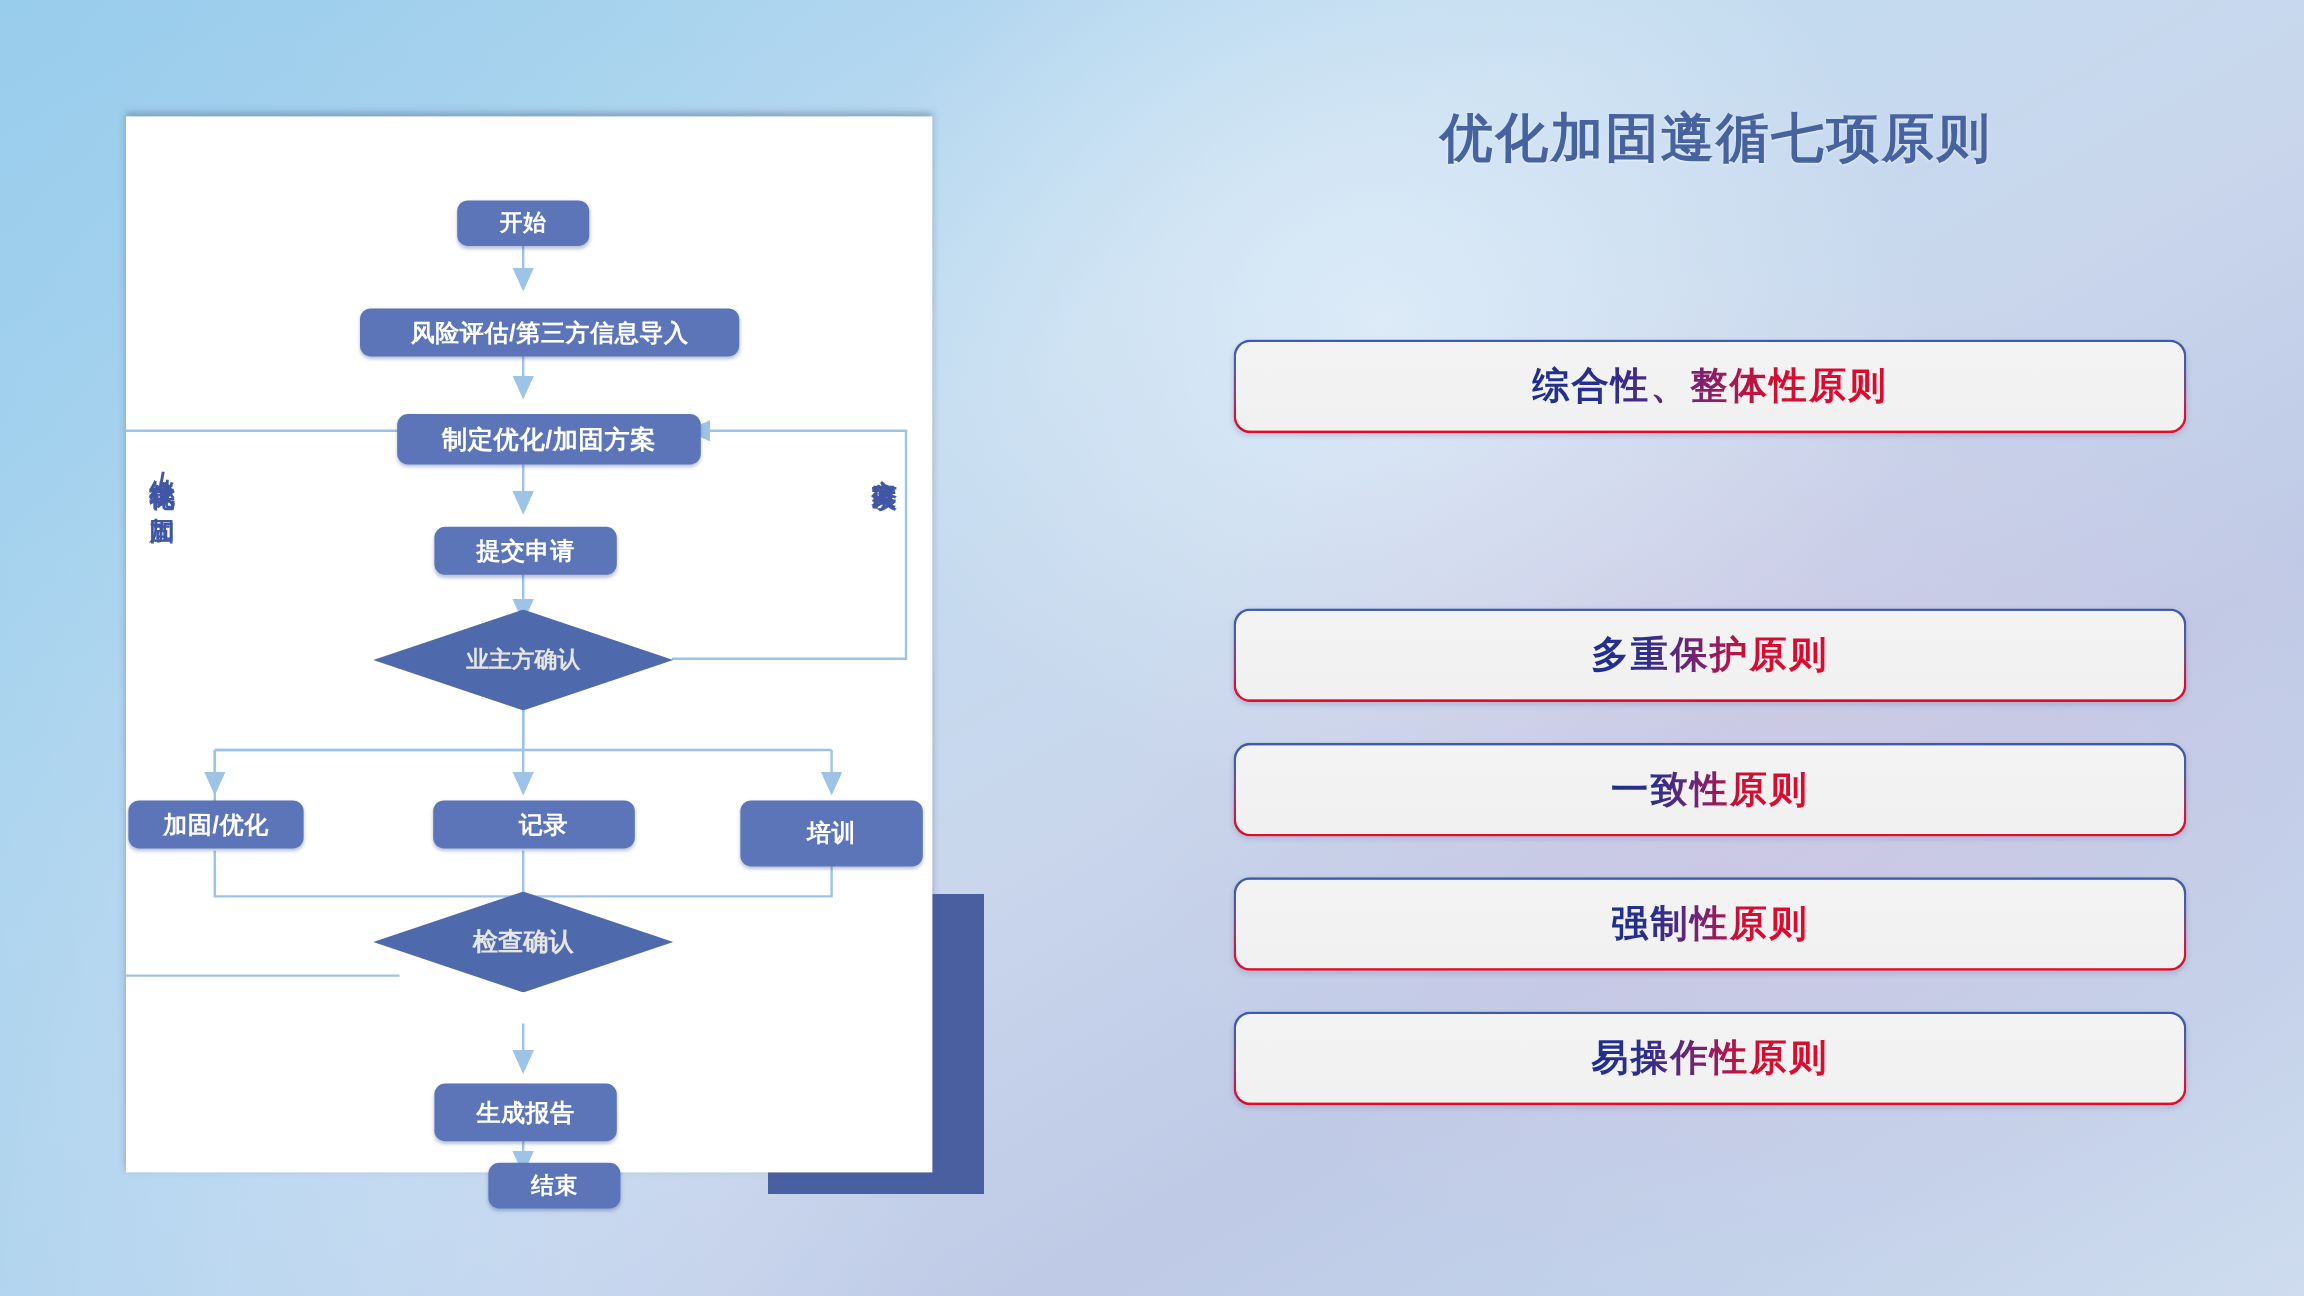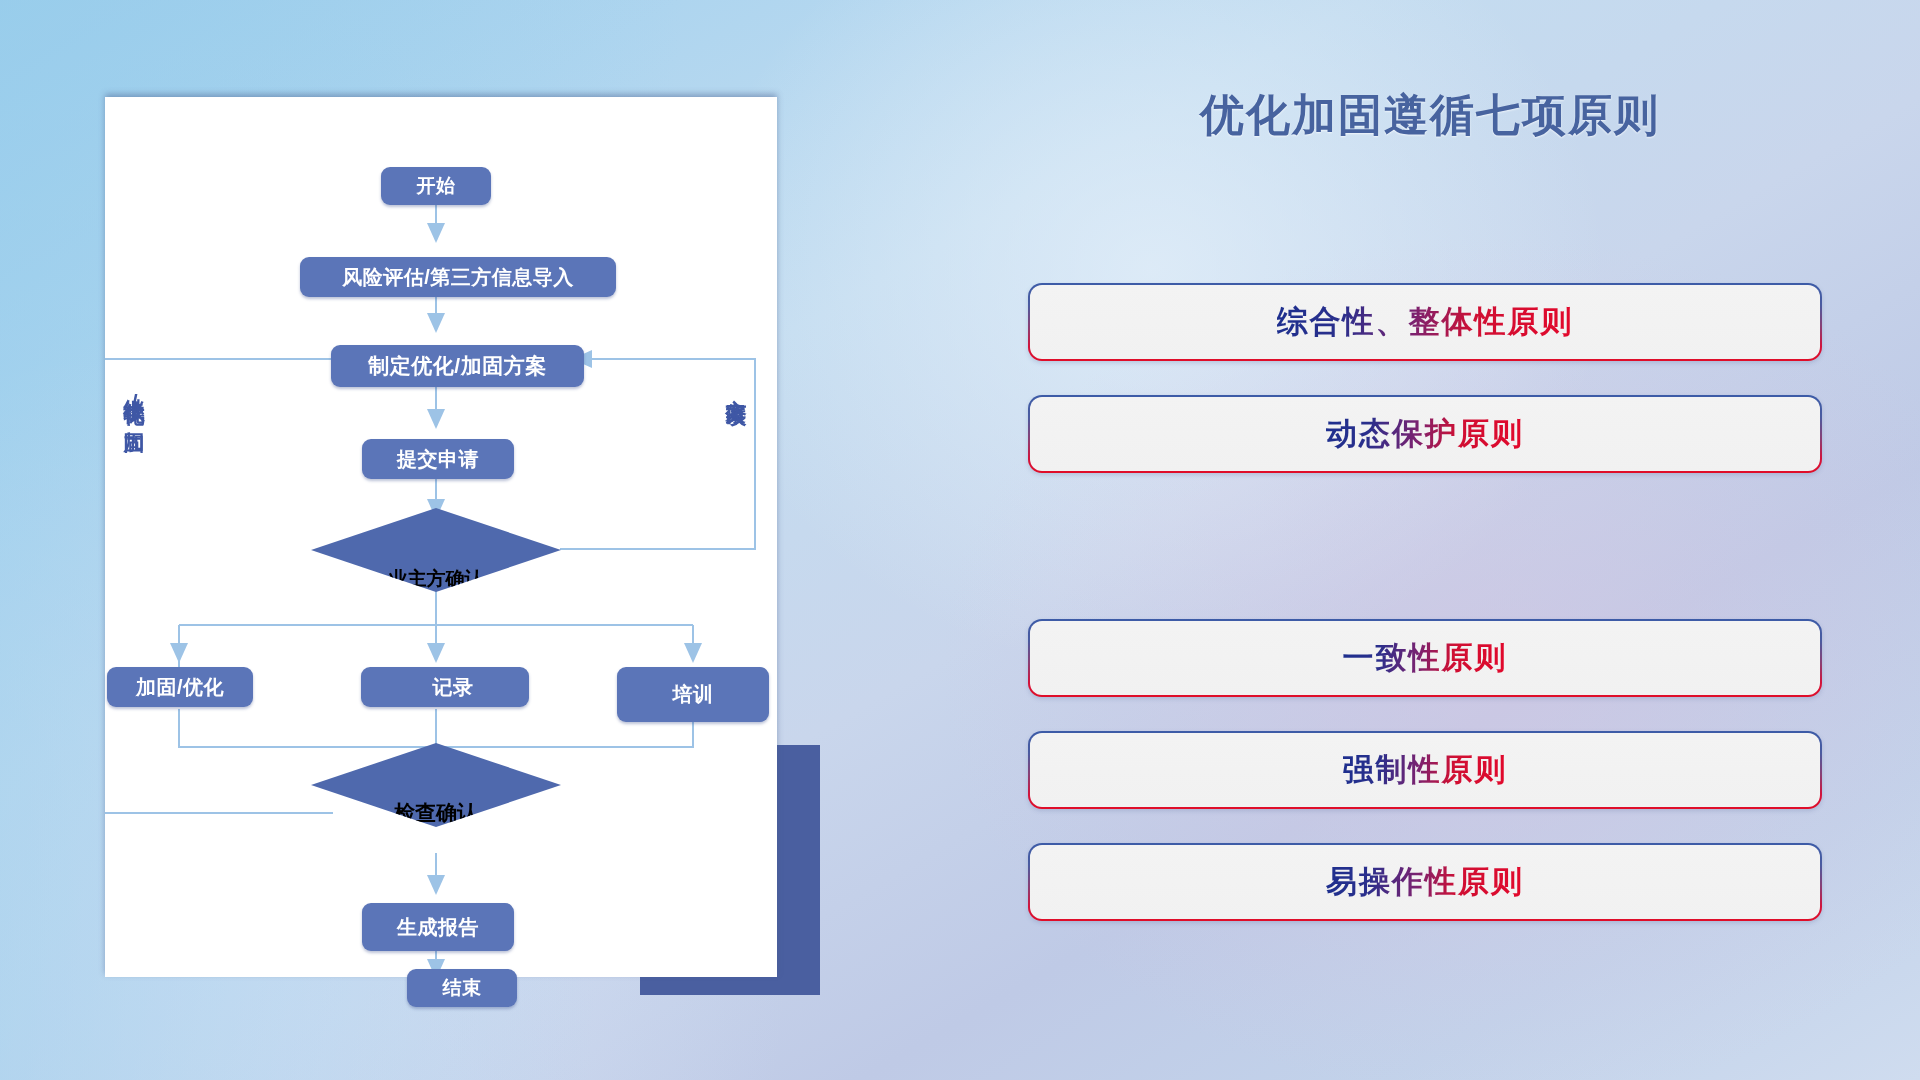--- a/index.html
+++ b/index.html
@@ -43,22 +43,22 @@
     border-radius:9px;
     display:flex;align-items:center;justify-content:center;
     font-weight:bold;
     letter-spacing:.5px;
     box-shadow:0 2px 3px rgba(60,80,140,.35);
     white-space:nowrap;
   }
   .diamond{
     position:absolute;
     background:#4f69ad;
-    color:#000000;
-    display:flex;align-items:flex-end;justify-content:center;
+    color:#e5e5e5;
+    display:flex;align-items:center;justify-content:center;
     font-weight:bold;
     clip-path:polygon(50% 0%,100% 50%,50% 100%,0% 50%);
     white-space:nowrap;
   }
   .vlabel{
     position:absolute;
     color:#3f57a5;
     font-weight:bold;
     writing-mode:vertical-rl;
     text-orientation:upright;
@@ -210,24 +210,24 @@
 
 <div id="principles">
 
   <div id="principles-title">优化加固遵循七项原则</div>
 
 
   <div class="p-card" style="top:197px;">
     <span class="p-label">综合性、整体性原则</span>
   </div>
 
-  <div class="p-card" style="top:309px;">
-    <span class="p-label">动态保护原则</span>
-  </div>
-
+
+  <div class="p-card" style="top:421px;">
+    <span class="p-label">多重保护原则</span>
+  </div>
 
   <div class="p-card" style="top:645px;">
     <span class="p-label">强制性原则</span>
   </div>
 
   <div class="p-card" style="top:533px;">
     <span class="p-label">一致性原则</span>
   </div>
 
   <div class="p-card" style="top:757px;">

